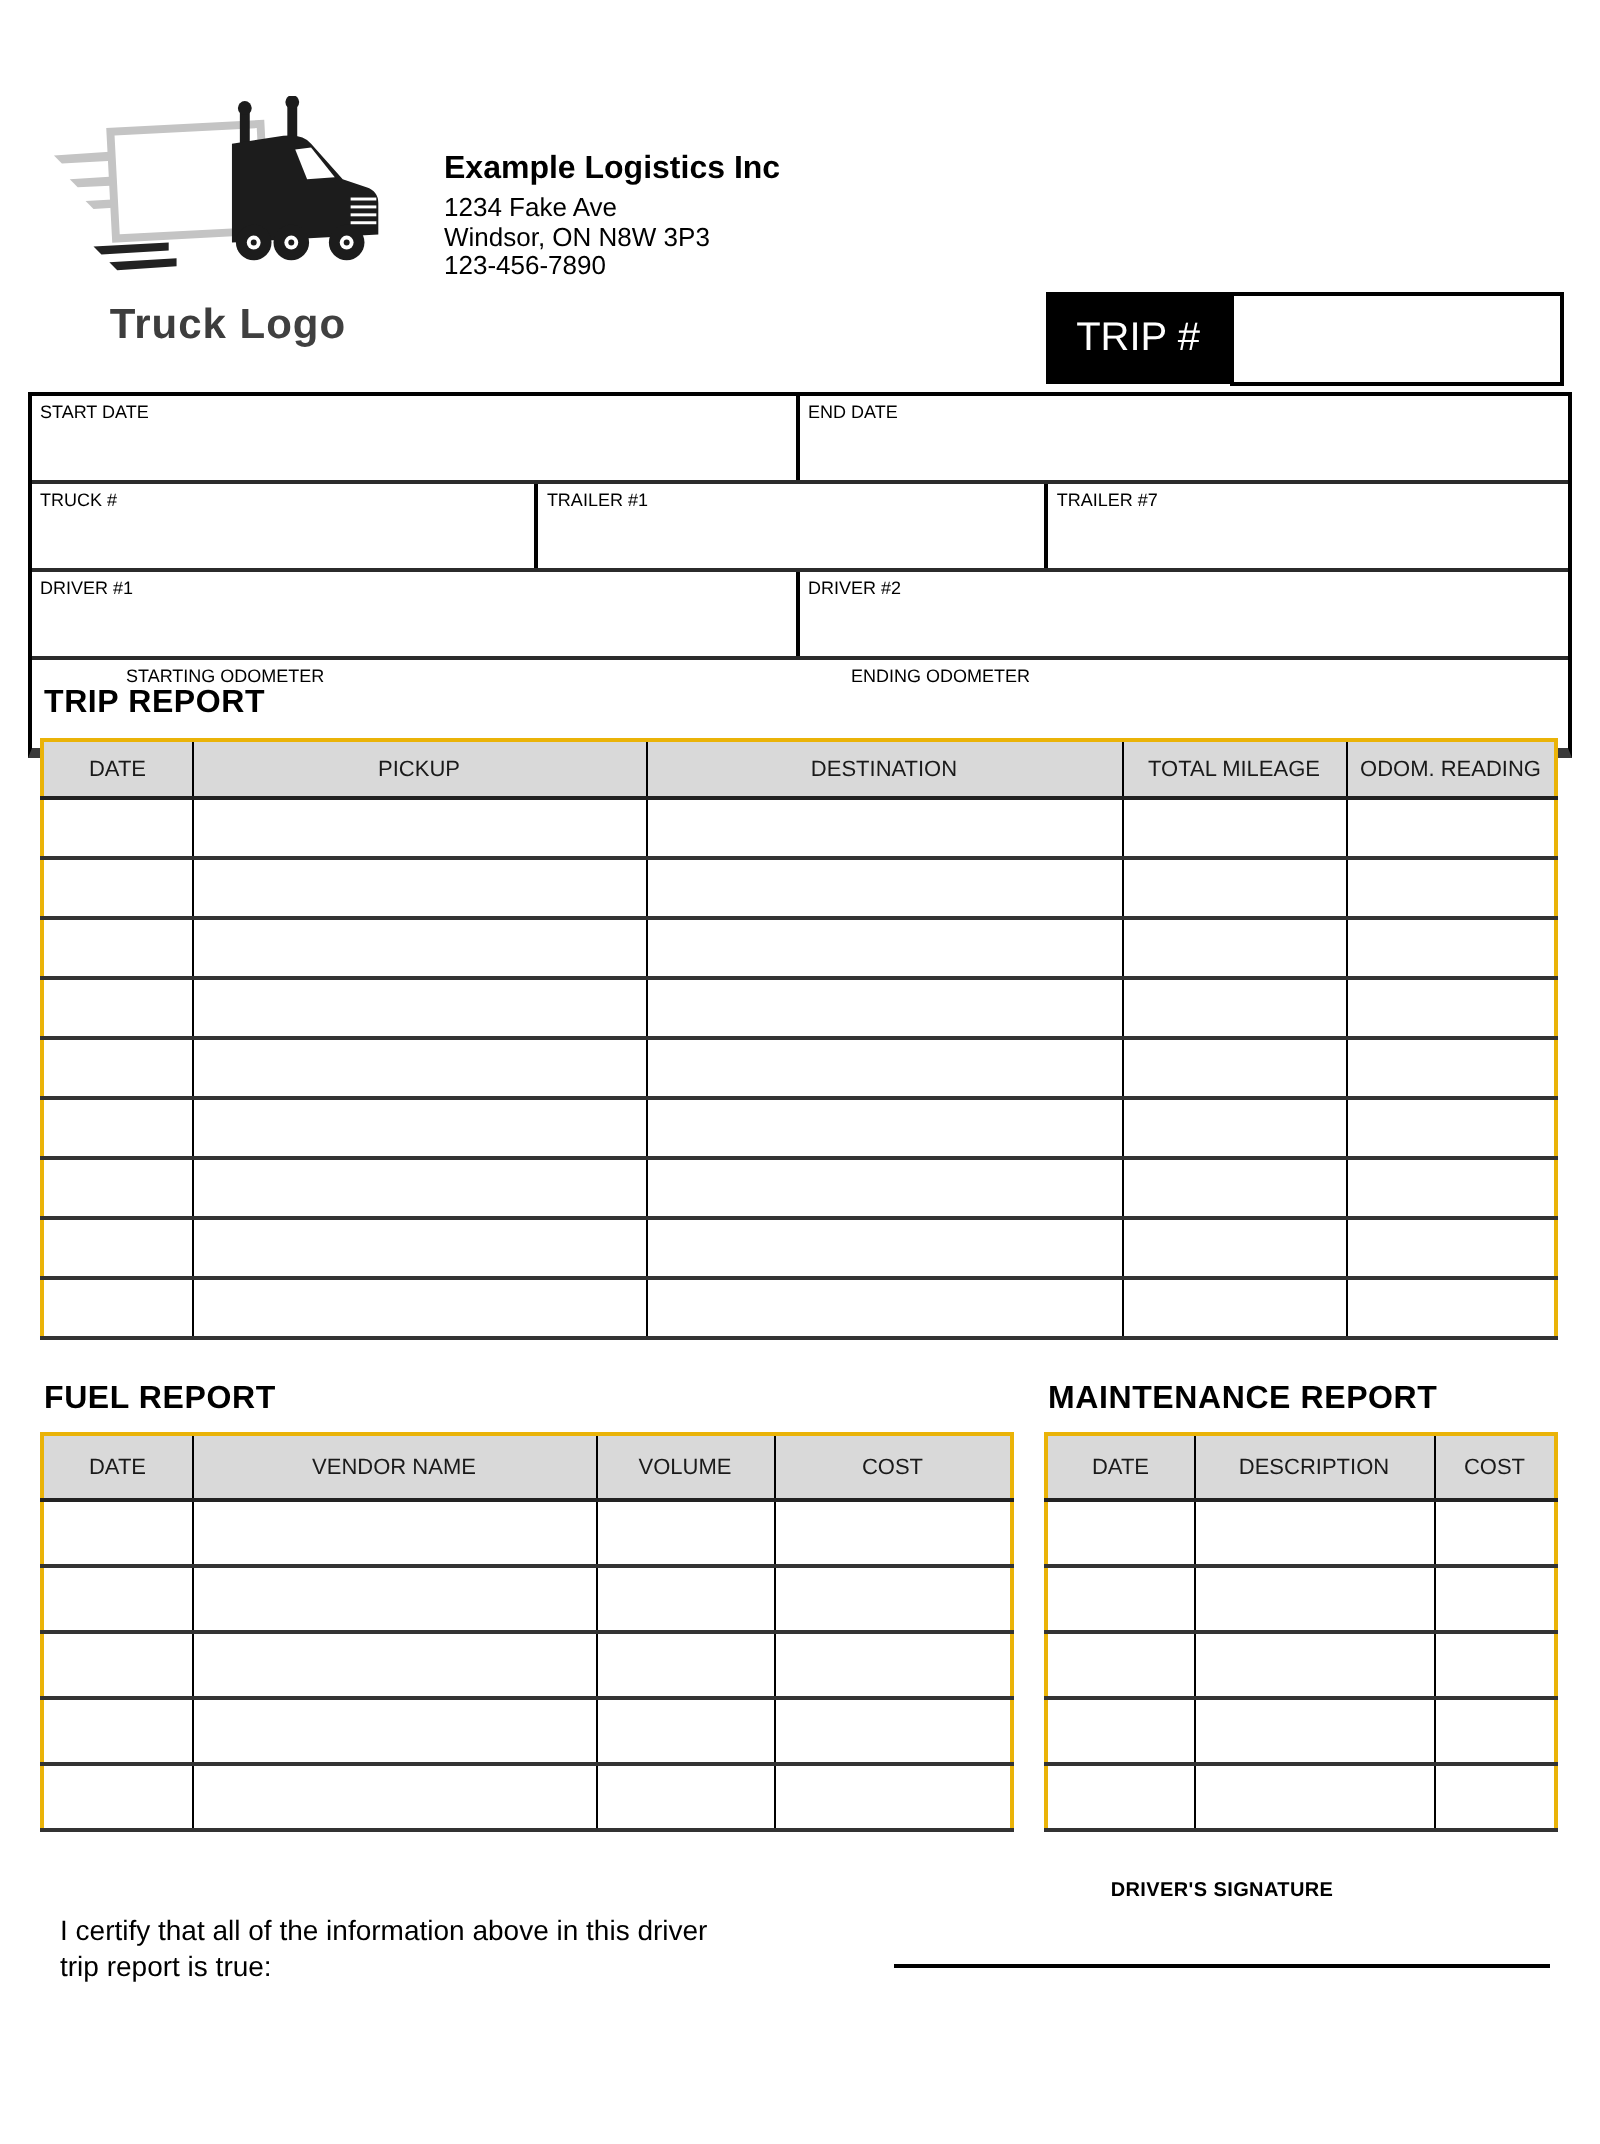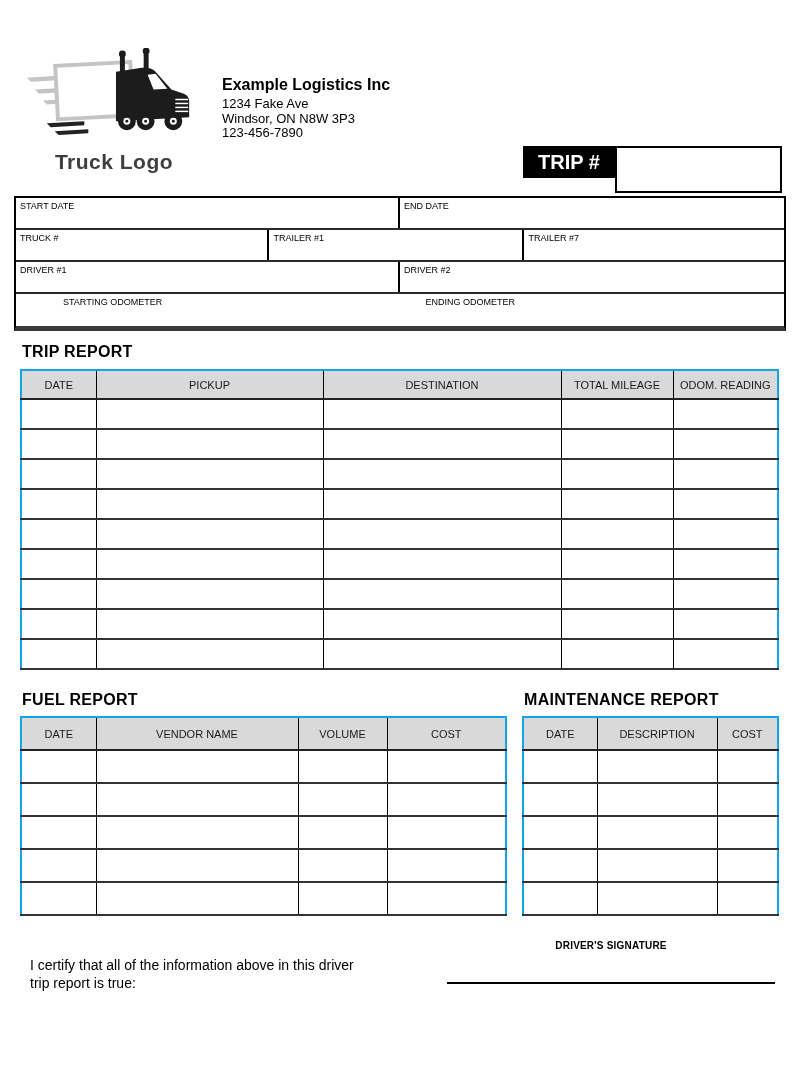--- a/index.html
+++ b/index.html
@@ -18,36 +18,36 @@
   .company { position:absolute; left:222px; top:76px; }
   .company-name { font-size:16px; font-weight:bold; margin-bottom:3px; }
   .company-line { font-size:13px; line-height:14.5px; }
 
   .doc-title {
     position:absolute; top:66px; right:16px;
     font-size:27px; font-weight:bold; white-space:nowrap;
   }
 
   .trip-label {
-    position:absolute; left:523px; top:146px; width:92px; height:32px;
-    background:#000; color:#fff; font-size:20px; font-weight:bold;
+    position:absolute; left:523px; top:146px; width:92px; height:46px;
+    background:#000; color:#fff; font-size:20px; font-weight:normal;
     display:flex; align-items:center; justify-content:center; box-sizing:border-box;
   }
   .trip-value {
     position:absolute; left:615px; top:146px; width:167px; height:47px;
     background:#fff; border:2px solid #000; box-sizing:border-box;
     font-size:16px; padding:4px 6px;
   }
 
   
   .info-grid {
     position:absolute; left:14px; top:196px; width:772px;
     border:2px solid #000; border-bottom:5px solid #3a3a3a; box-sizing:border-box;
   }
-  .info-row { display:flex; height:32px; box-sizing:border-box; border-bottom:2px solid #2b2b2b; }
+  .info-row { display:flex; height:44px; box-sizing:border-box; border-bottom:2px solid #2b2b2b; }
   .info-row:last-child { border-bottom:none;padding-left:43px; }
   .info-cell {
     box-sizing:border-box; border-right:2px solid #000;
     padding:3px 4px 0 4px; font-size:9px; line-height:10px; overflow:hidden;
   }
   .info-cell:last-child { border-right:none; }
   .info-cell.no-divider { border-right:none; }
   .w50  { width:50%; }
   .w33a { width:33%; }
   .w33b { width:33.2%; }
@@ -55,21 +55,21 @@
 
   
   .section-heading { position:absolute; font-size:16px; font-weight:bold; letter-spacing:0.3px; white-space:nowrap; }
   .h-trip  { left:22px;  top:343px; }
   .h-fuel  { left:22px;  top:691px; }
   .h-maint { left:524px; top:691px; }
 
   
   table.form-table { position:absolute; border-collapse:collapse; table-layout:fixed; background:#fff; }
   table.form-table, table.form-table th, table.form-table td { border:1px solid #000; }
-  table.form-table { border:2px solid #0ea5e9; }
+  table.form-table { border:2px solid #eab308; }
   table.form-table th {
     background:#d9d9d9; font-size:11px; font-weight:normal; color:#1a1a1a;
     border-bottom:2px solid #222; text-align:center; padding:0 2px;
   }
   table.form-table td { border-top:2px solid #333; border-bottom:2px solid #333; }
 
   .t-trip  { left:20px;  top:369px; width:757px; }
   .t-trip th { height:27px; }
   .t-trip td { height:26px; }
 

